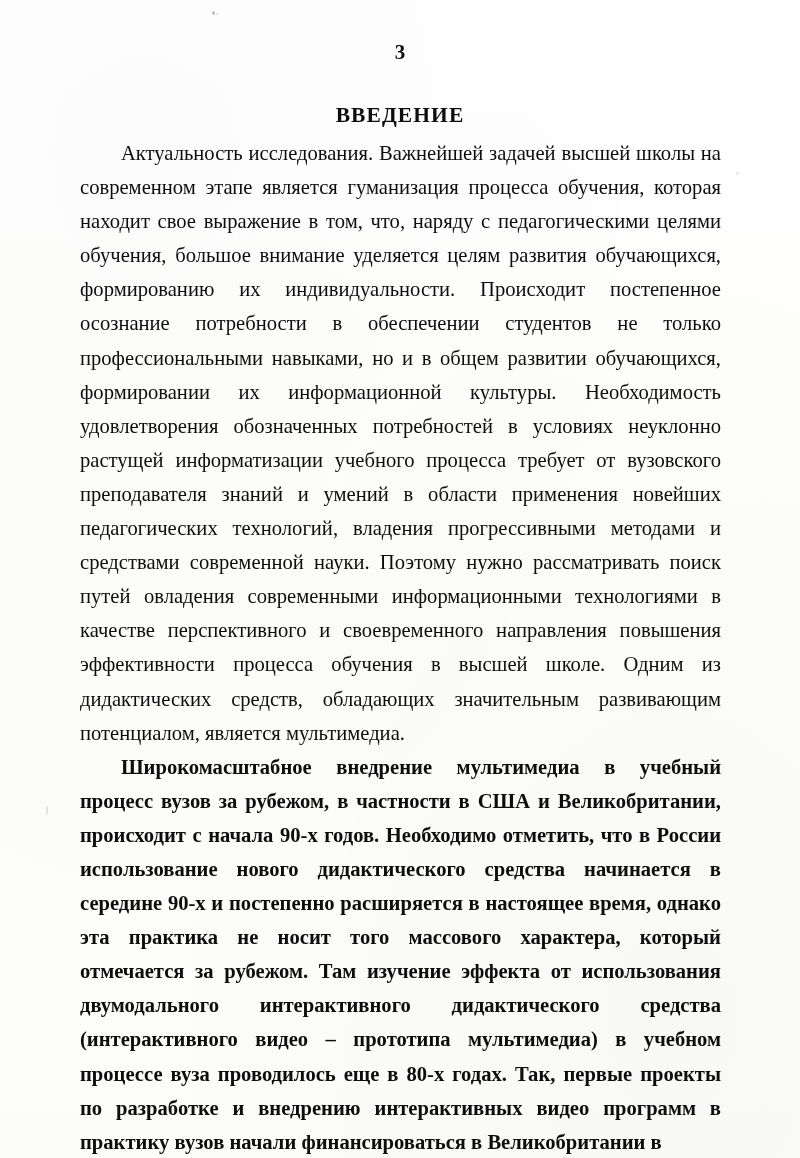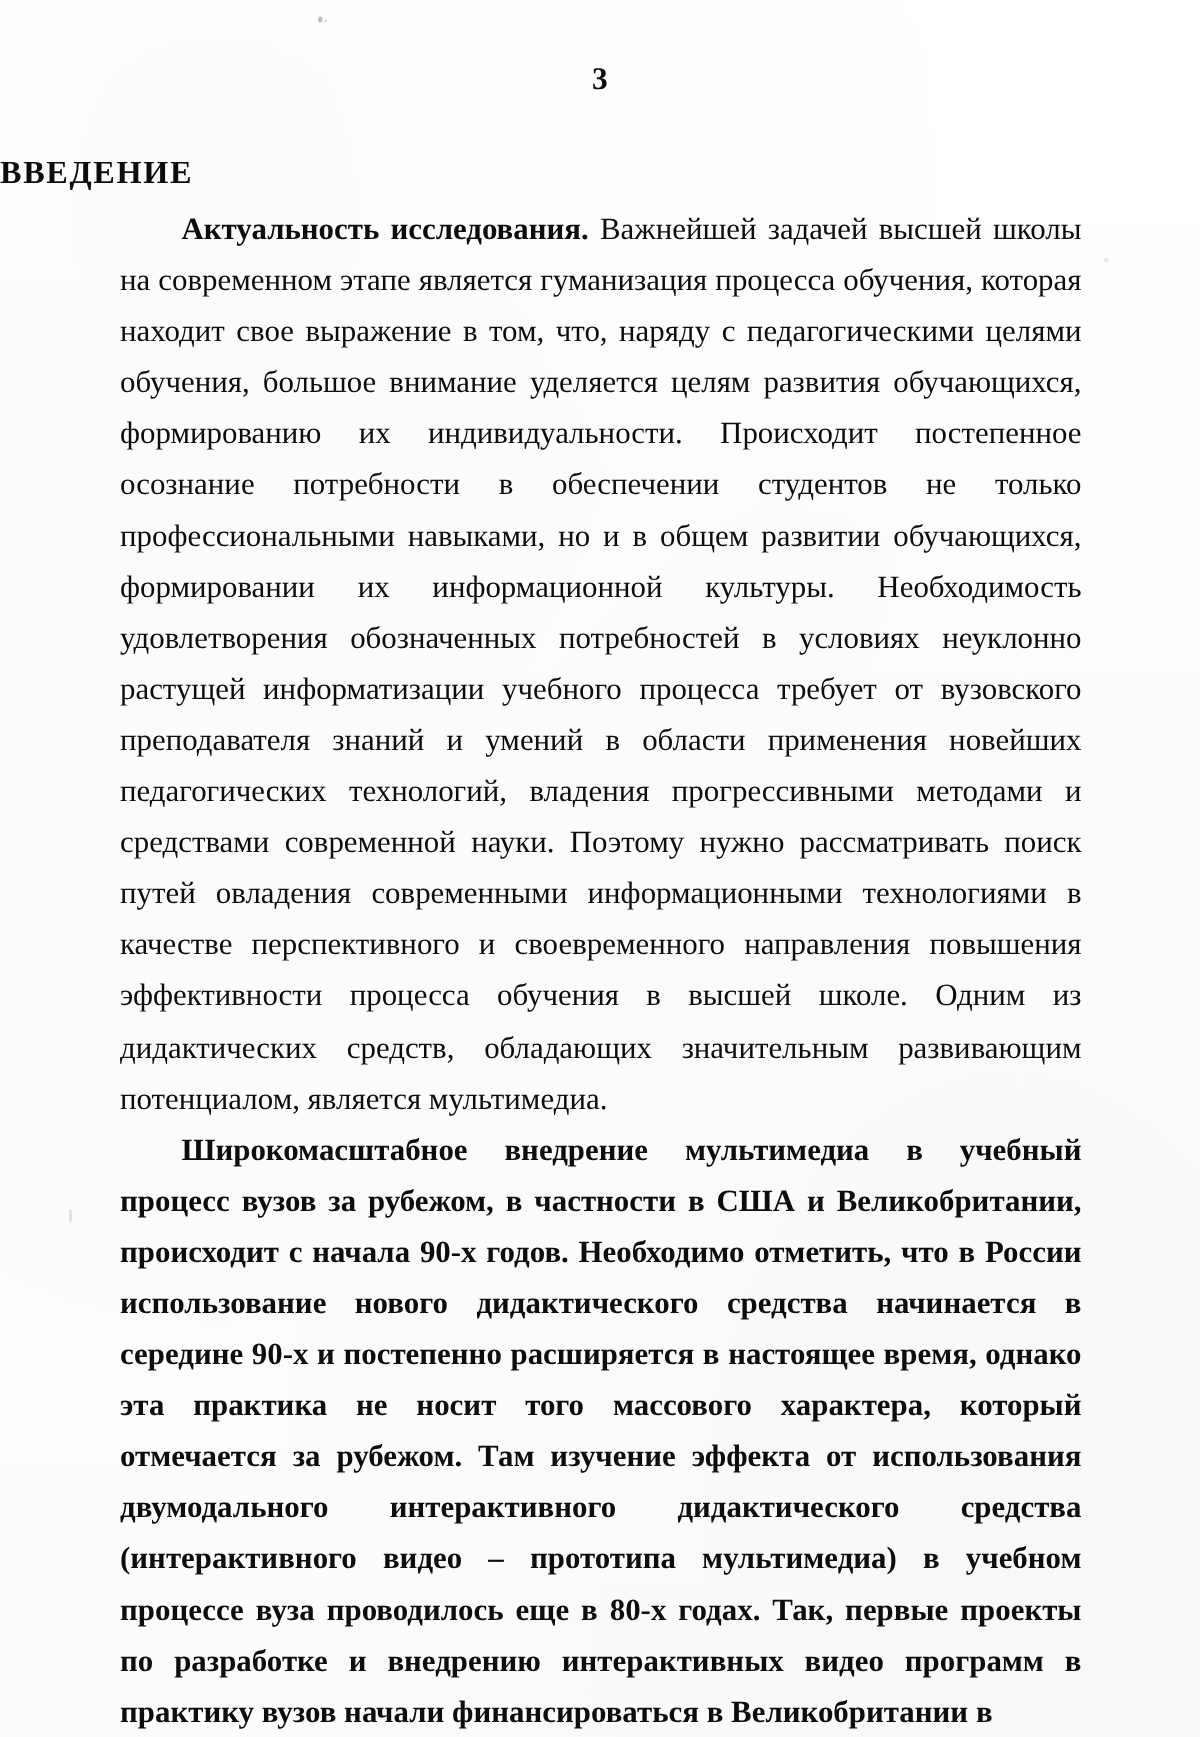--- a/index.html
+++ b/index.html
@@ -50,21 +50,21 @@
     font-weight: 700;
     letter-spacing: 0.2px;
   }
 
   
   .section-title {
     position: absolute;
     top: 89px;
     left: 0;
     width: 800px;
-    text-align: left;
+    text-align: center;
     font-size: 21.5px;
     font-weight: 700;
     letter-spacing: 1.1px;
     word-spacing: 2px;
   }
 
   
   .body-text {
     position: absolute;
     top: 136px;
@@ -81,21 +81,21 @@
     text-indent: 41px;
     hyphens: manual;
   }
 
   .para + .para {
     margin-top: 0;
     font-weight: bold;
   }
 
   .para .lead {
-    font-weight: 700;
+    font-weight: 400;
   }
 
   
   .speck {
     position: absolute;
     z-index: 3;
     background: #8e8e8e;
     border-radius: 50%;
     opacity: 0.55;
   }

